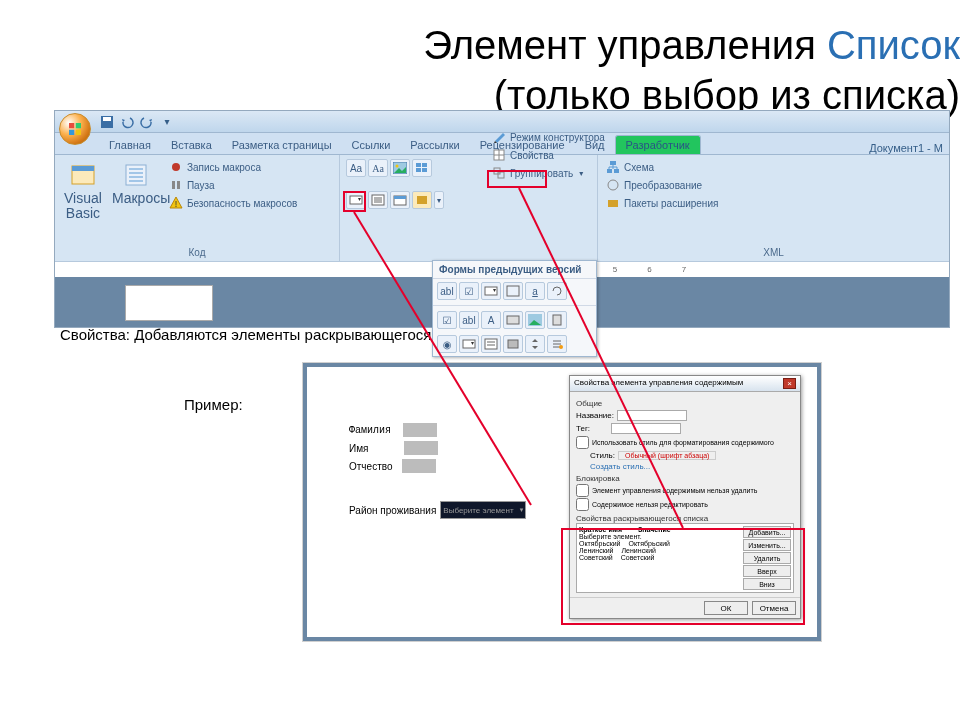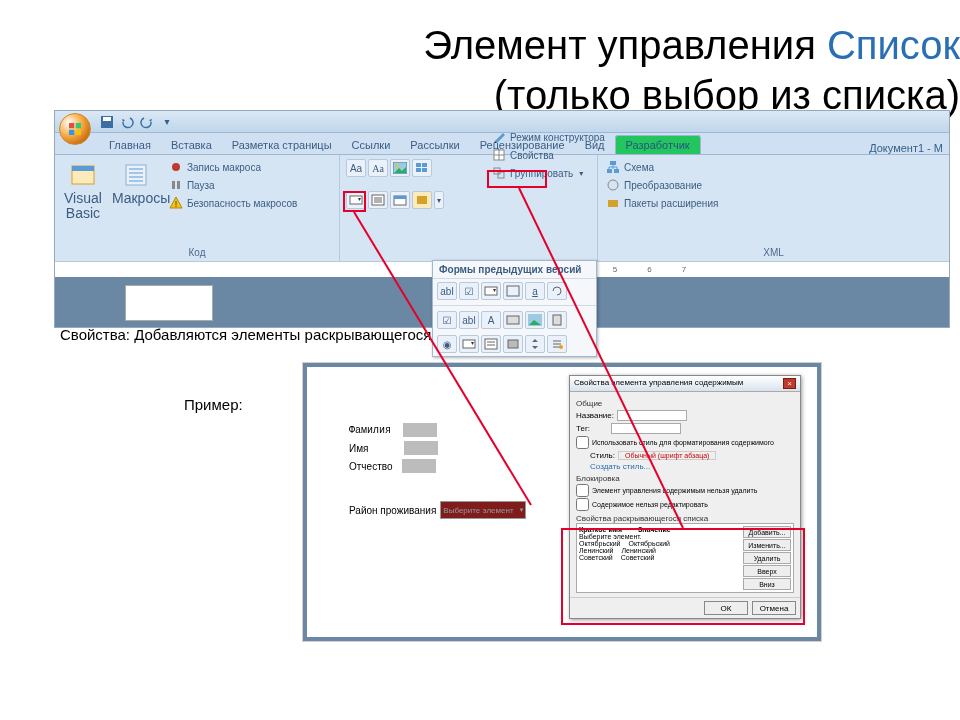--- a/index.html
+++ b/index.html
@@ -35,21 +35,21 @@
   .dropdown-panel { position:absolute; left: 432px; top: 260px; width:165px; background:#f5f7fa; border:1px solid #9fb7d0; box-shadow:1px 1px 3px rgba(0,0,0,.3); z-index:6; font-size:10px;}
   .dp-title { padding:3px 6px; color:#3b5d84; font-weight:bold; border-bottom:1px solid #d0d9e6;}
   .dp-row { display:flex; gap:2px; padding:3px 4px;}
   .dp-sep { height:1px;background:#d0d9e6;margin:2px 0;}
   .properties-text { position:absolute; left:60px; top:326px; font-size:15px; }
   .example-label { position:absolute; left:184px; top:396px; font-size:15px;}
   .example-pane { position:absolute; left:302px; top:362px; width:520px; height:280px; background:#fff; border:1px solid #d0d0d0; box-shadow:0 0 0 4px #6a87a4 inset;}
   .example-inner { position:absolute; left:12px; top:12px; right:12px; bottom:12px; background:#fff;}
   .form-row { position:absolute; font-size:10px; display:flex; align-items:center; gap:4px;}
   .grey-box { width:34px; height:14px; background:#bcbcbc;}
-  .ddcell { width:86px;height:14px;background:#7f1d1d;border:1px solid #999;display:flex;align-items:center;justify-content:space-between;padding:8px 2px;font-size:8px;color:#999;}
+  .ddcell { width:86px;height:14px;background:#0f172a;border:1px solid #999;display:flex;align-items:center;justify-content:space-between;padding:8px 2px;font-size:8px;color:#999;}
   .props-dialog { position:absolute; right:8px; top:0px; width:232px; background:#efefef; border:1px solid #888; font-size:8px; box-shadow:1px 1px 4px rgba(0,0,0,.4); z-index:5;}
   .pd-title { background:linear-gradient(#fff,#d8e3ee); padding:2px 4px; display:flex; justify-content:space-between; border-bottom:1px solid #aaa;}
   .pd-title .x { background:#c0392b;color:#fff;padding:0 3px;font-size:8px;border:1px solid #7a1e14;}
   .pd-body { padding:4px 6px;}
   .pd-field { display:flex;align-items:center;gap:3px;margin:2px 0;}
   .pd-field input { width:70px;height:11px;font-size:8px;border:1px solid #aaa;}
   .pd-check { display:flex;align-items:center;gap:3px;margin:1px 0;}
   .pd-sec { font-size:8px;color:#333;margin-top:3px;}
   .pd-list { border:1px solid #aaa; background:#fff; display:flex;}
   .pd-list-left { flex:1; font-size:7px; padding:2px;}

